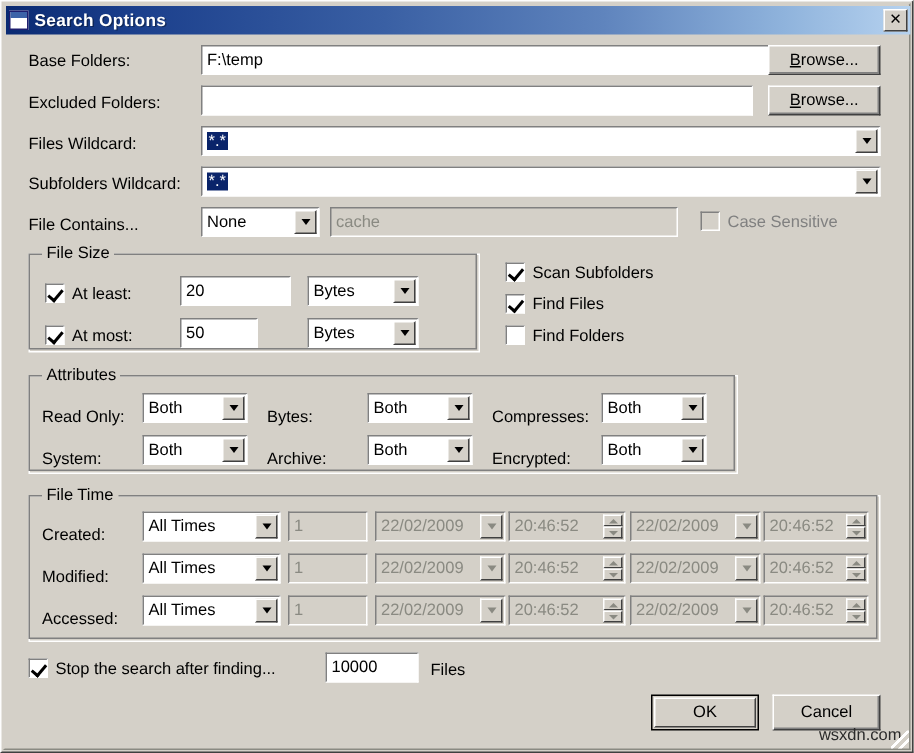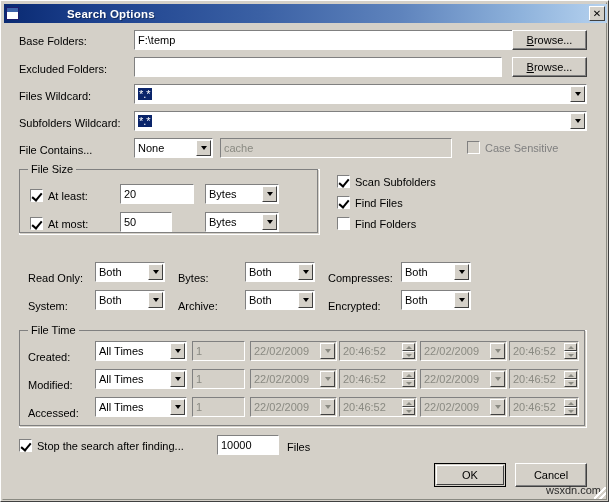--- a/index.html
+++ b/index.html
@@ -27,21 +27,21 @@
   }
   #title-icon{
     width:13px;height:13px;margin-left:2px;margin-right:4px;
     background:#ffffff;border:1px solid #1e1e6e;box-sizing:border-box;position:relative;flex:none;
   }
   #title-icon:before{
     content:"";position:absolute;left:0;top:0;right:0;height:4px;background:#3c63a8;
   }
   #title-text{
     color:#ffffff;font-weight:bold;font-size:11.5px;letter-spacing:0.2px;
-    text-shadow:1px 1px 0 rgba(0,0,0,0.35);white-space:nowrap;margin-left:44px;
+    text-shadow:1px 1px 0 rgba(0,0,0,0.35);white-space:nowrap;
   }
   #close-btn{
     position:absolute;right:2px;top:2px;width:16px;height:15px;
     background:#d4d0c8;
     border-left:1px solid #ffffff;border-top:1px solid #ffffff;
     border-right:1px solid #404040;border-bottom:1px solid #404040;
     box-sizing:border-box;display:flex;align-items:center;justify-content:center;
     font-size:10px;font-weight:bold;line-height:1;color:#000;cursor:default;
   }
 
@@ -263,20 +263,24 @@
     <span class="cbx">
         <span class="tick"></span>
       </span>
     <span>Find Files</span>
   </div>
   <div class="cb" style="left:336px;top:216px;">
     <span class="cbx"></span>
     <span>Find Folders</span>
   </div>
 
+  <div class="grp" style="left:18px;top:249px;width:473px;height:66px;">
+    <div class="gframe"></div>
+    <div class="glabel">Attributes</div>
+  </div>
 
   <div class="lbl" style="left:27px;top:271px;">Read Only:</div>
   <div class="combo" style="left:94px;top:261px;width:70px;height:20px;">
     <div class="ctxt">Both</div>
     <div class="arrow">
         <div class="tri-d"></div>
       </div>
   </div>
   <div class="lbl" style="left:177px;top:271px;">Bytes:</div>
   <div class="combo" style="left:244px;top:261px;width:70px;height:20px;">

